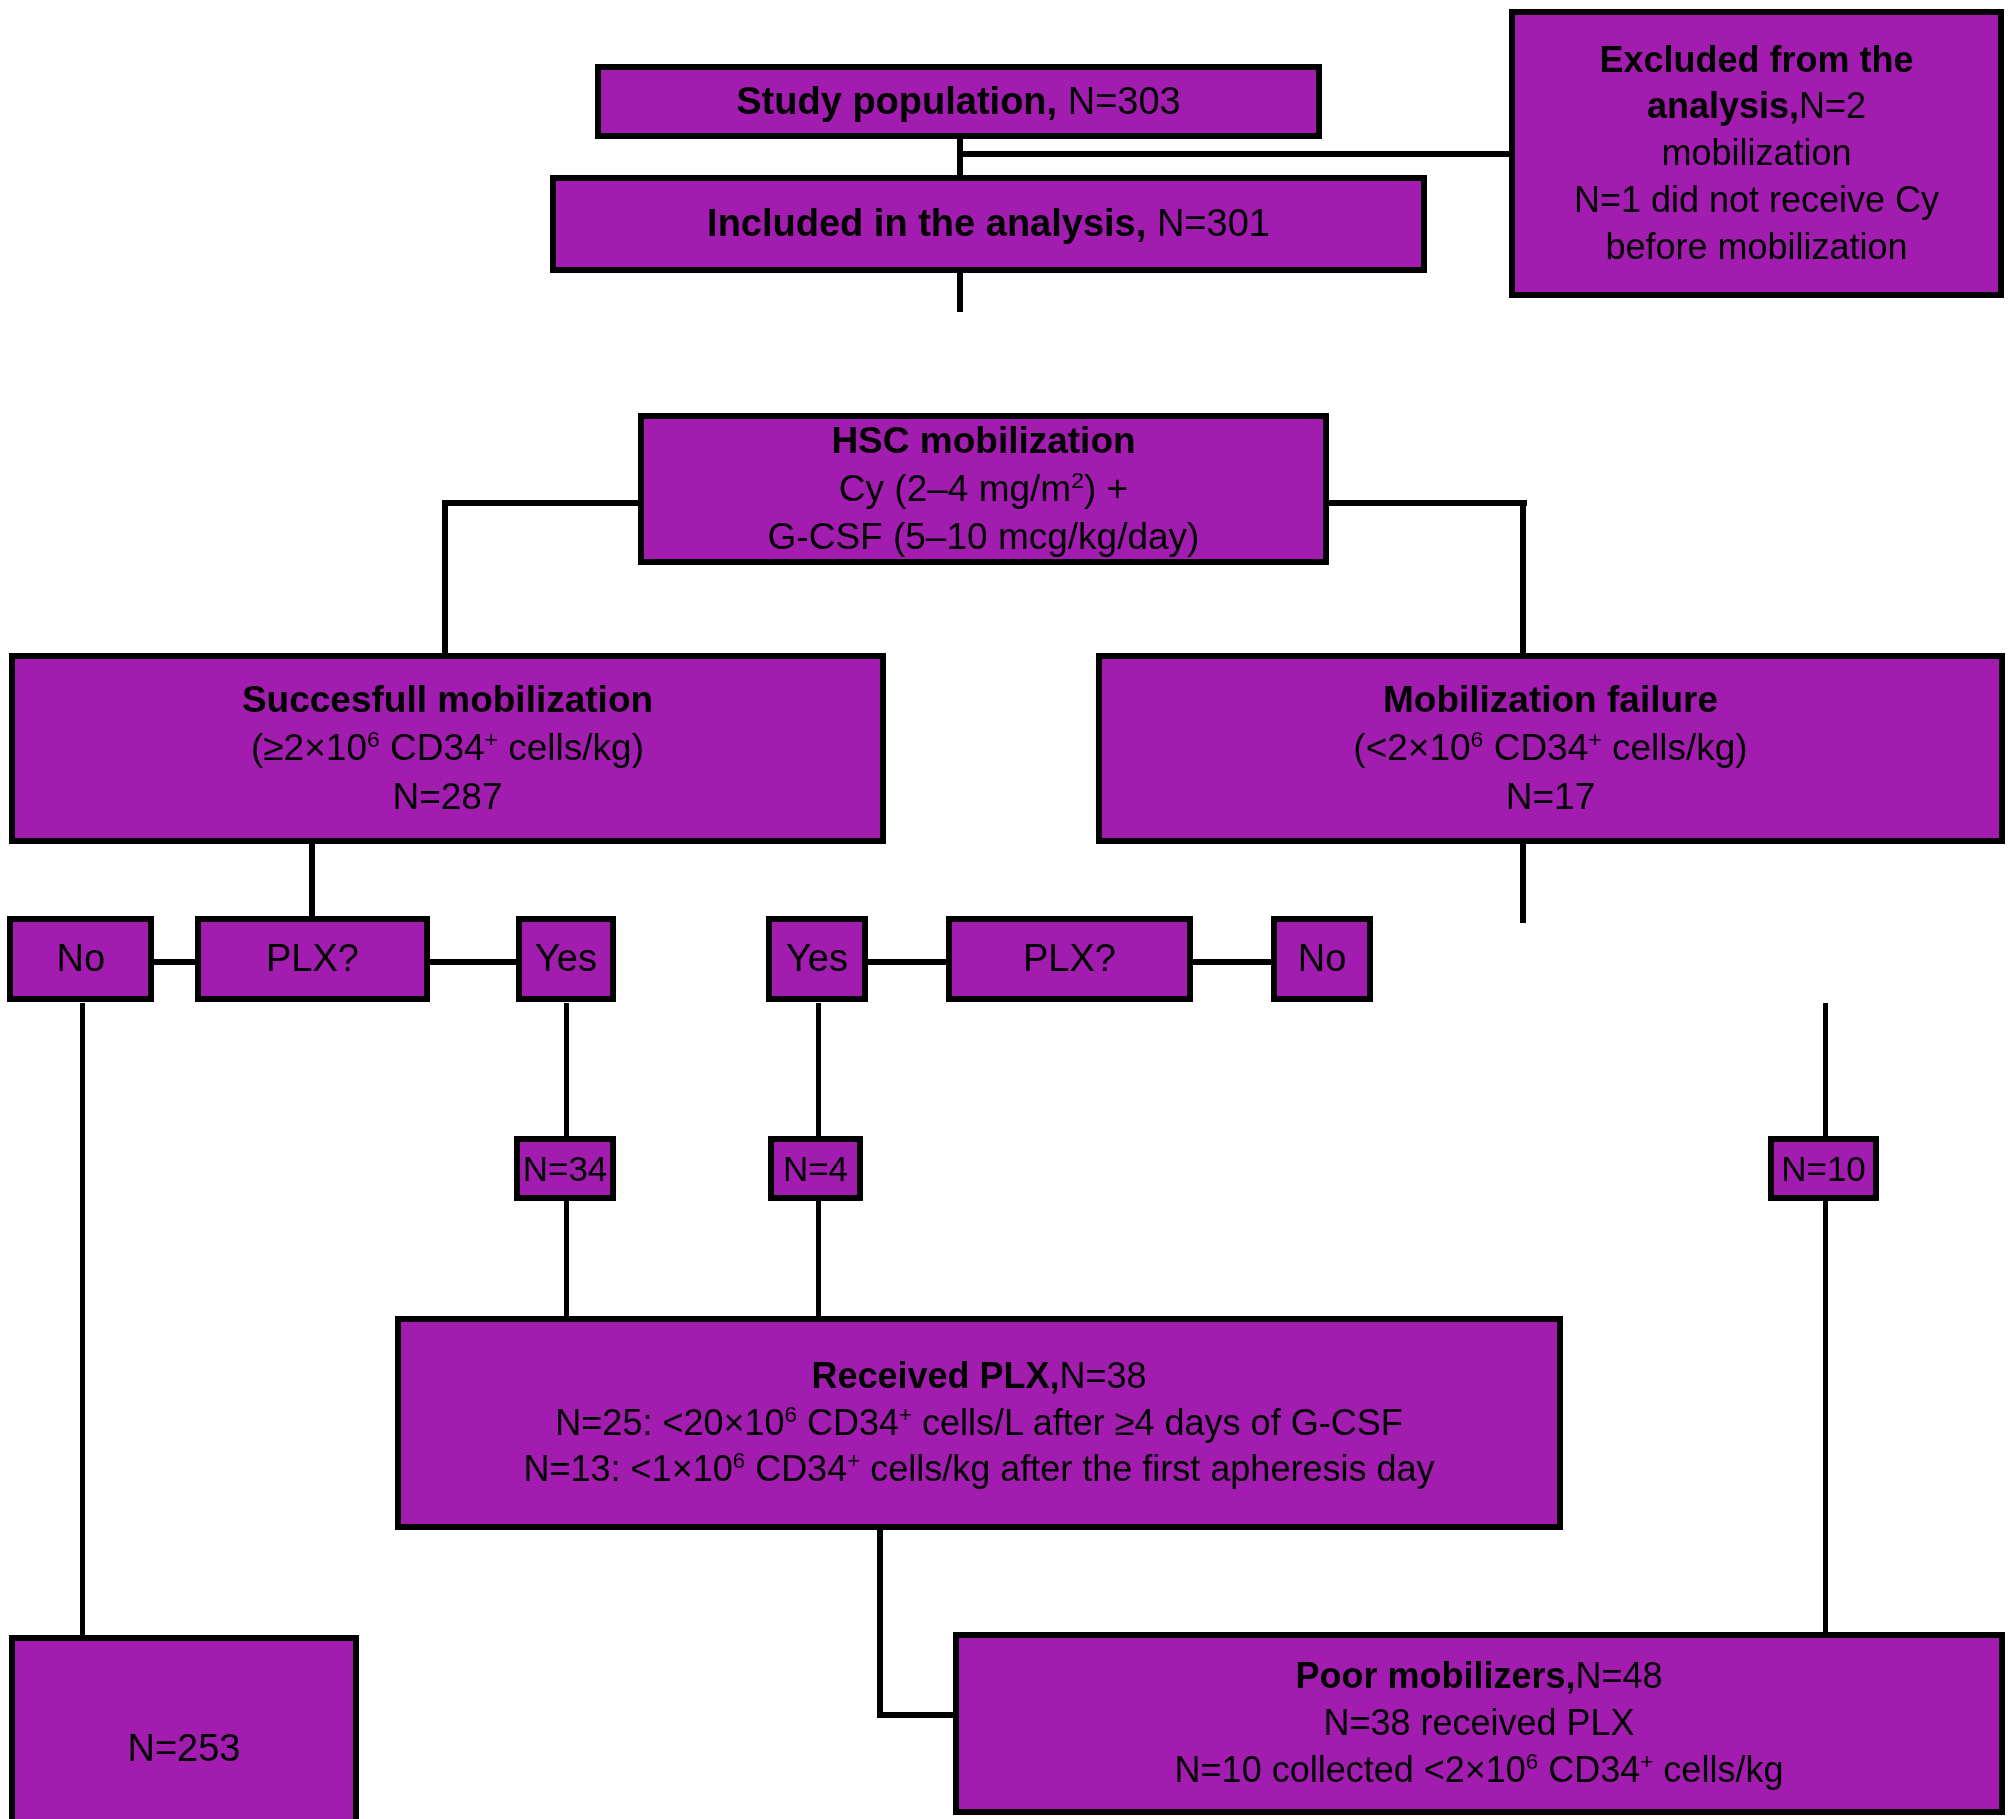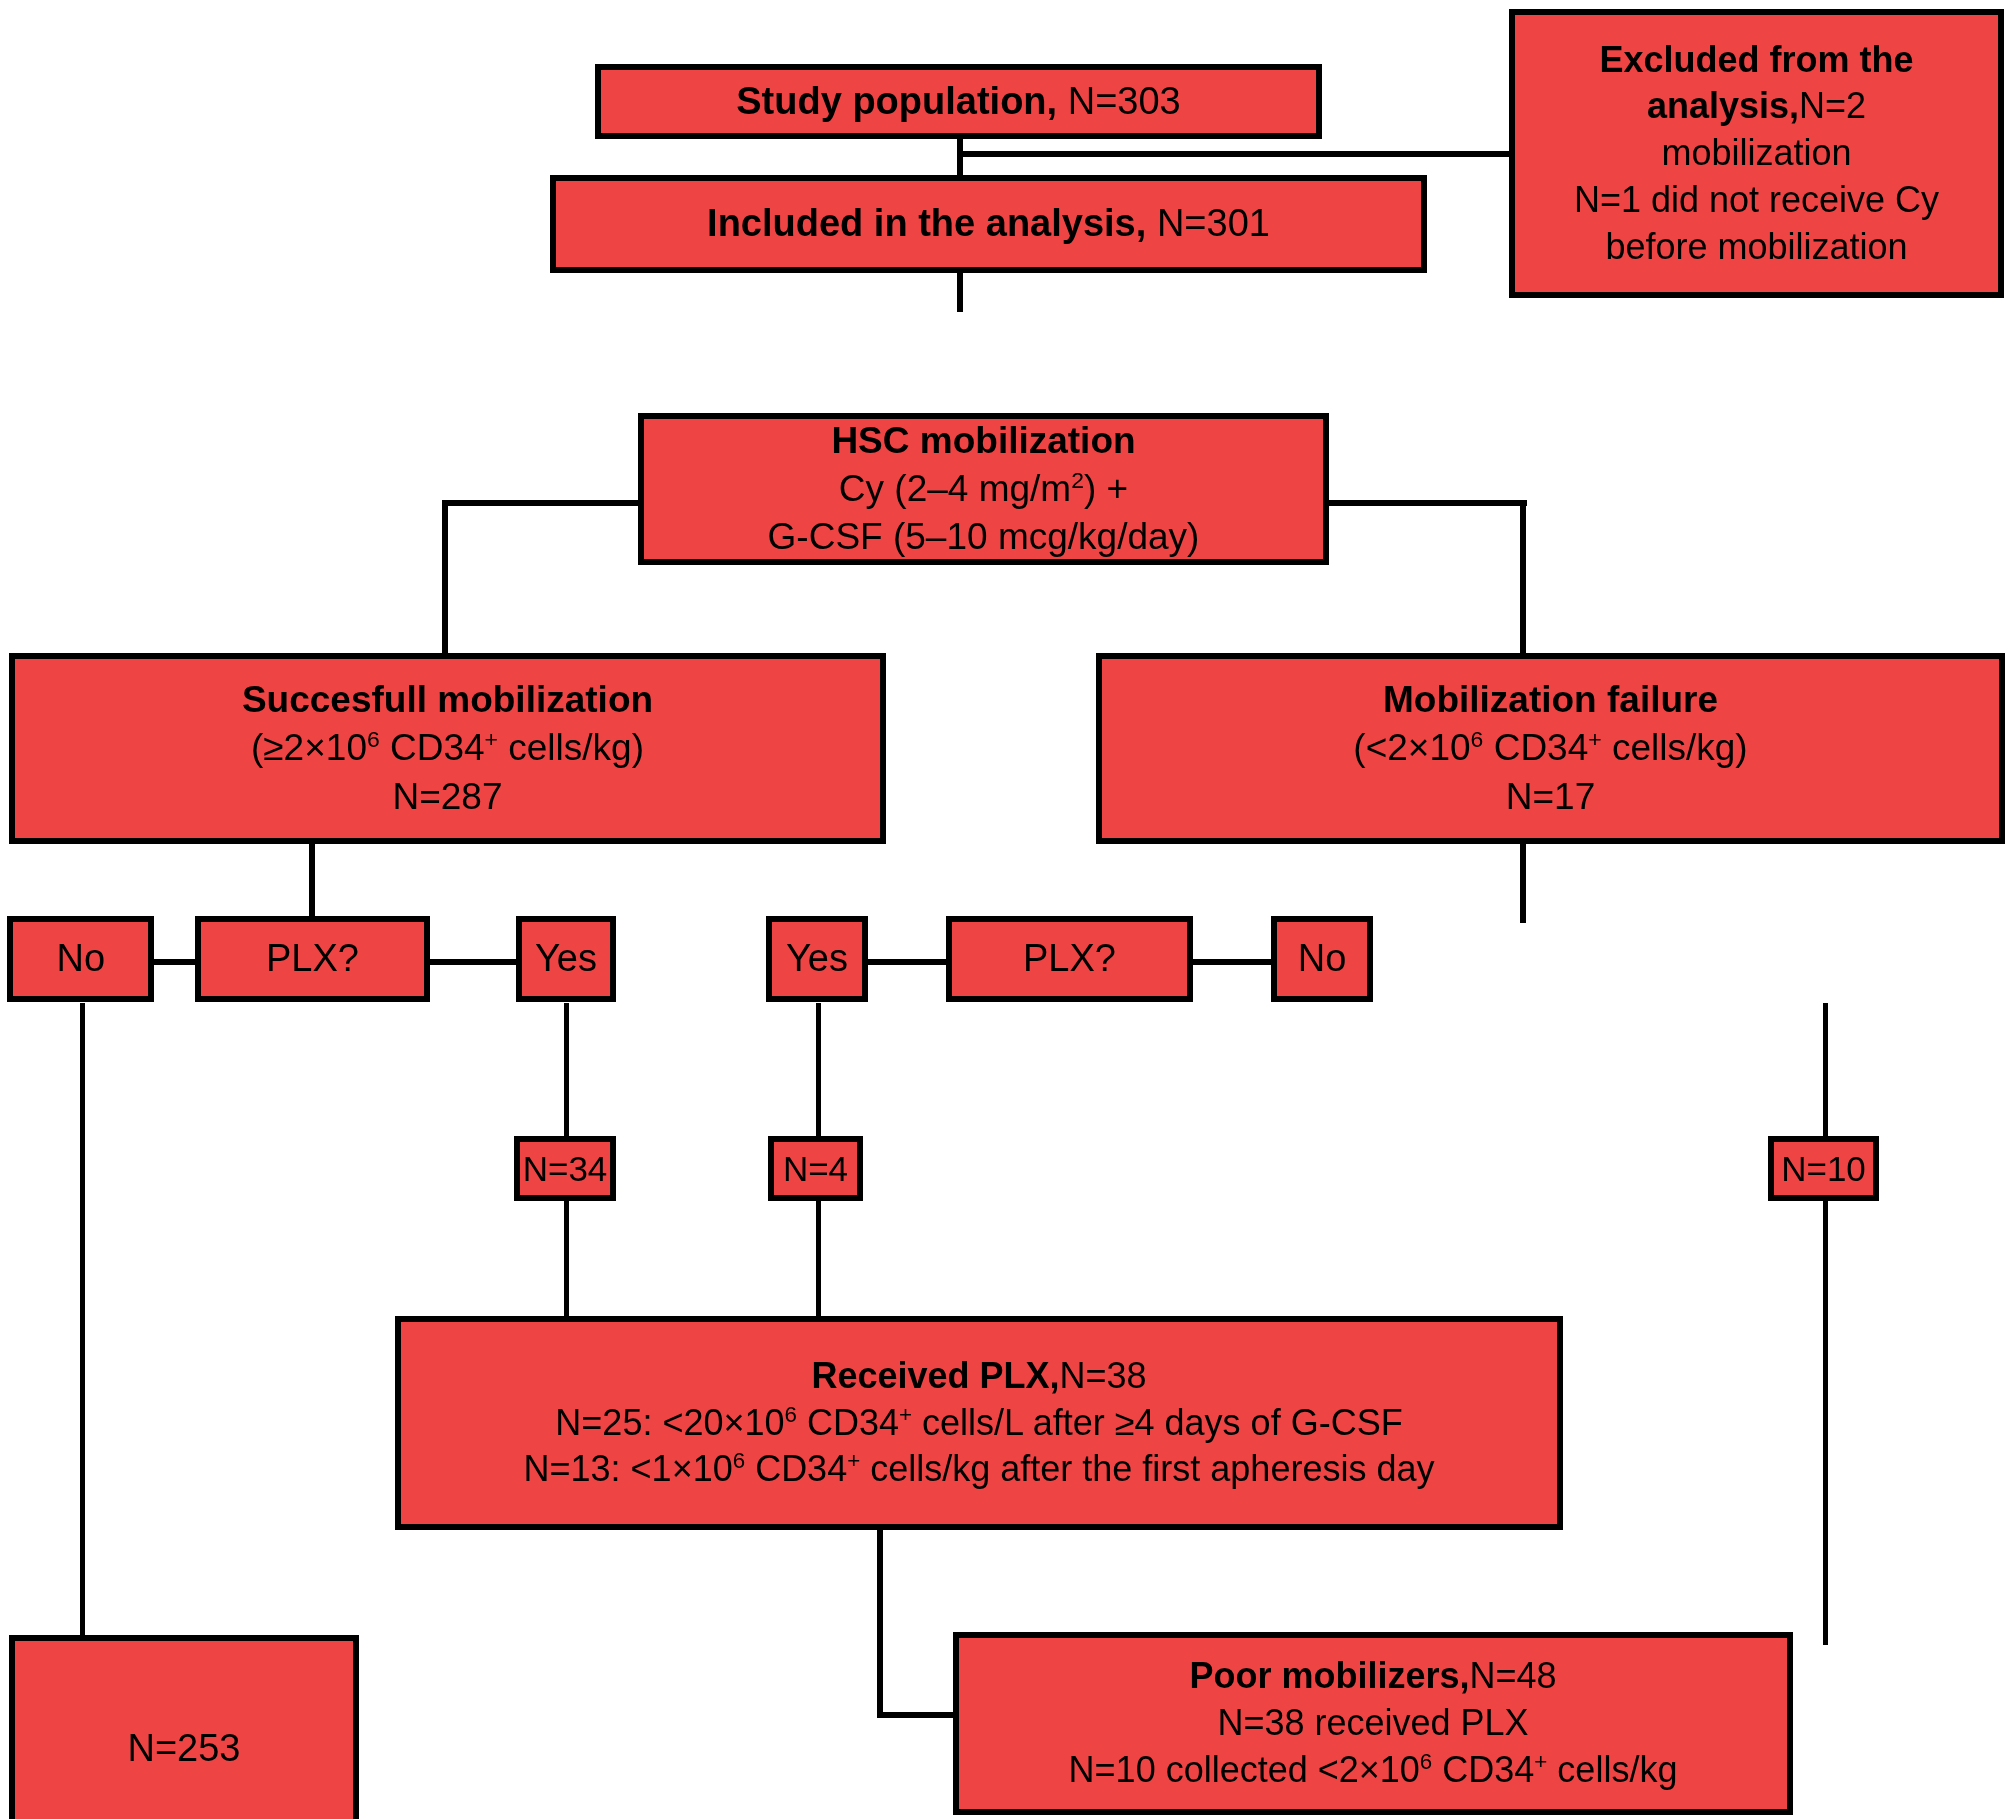--- a/index.html
+++ b/index.html
@@ -14,21 +14,21 @@
     height: 1819px;
     background: #ffffff;
     font-family: "Liberation Sans", sans-serif;
     color: #000000;
     overflow: hidden;
   }
   .box {
     position: absolute;
     box-sizing: border-box;
     border: 6.4px solid #000;
-    background: #ef4444;
+    background: #a21caf;
     display: flex;
     flex-direction: column;
     align-items: center;
     justify-content: center;
     text-align: center;
     z-index: 5;
     line-height: 1.30;
   }
   .box .ln {
     display: block;
@@ -187,21 +187,21 @@
     </span>
     <span class="ln nrm">
       <span>N=13: &lt;1×10</span><sup>6</sup><span> CD34</span><sup>+</sup><span> cells/kg after the first apheresis day</span>
     </span>
   </div>
 
   <div class="box" style="left:9px; top:1635px; width:350px; height:228px; font-size:38px;">
     <span class="ln nrm">N=253</span>
   </div>
 
-  <div class="box" style="left:953px; top:1632px; width:840px; height:183px; font-size:36px;">
+  <div class="box" style="left:953px; top:1632px; width:1052px; height:183px; font-size:36px;">
     <span class="ln">
       <span class="b-title">Poor mobilizers,</span><span class="nrm">N=48</span>
     </span>
     <span class="ln nrm">N=38 received PLX</span>
     <span class="ln nrm">
       <span>N=10 collected &lt;2×10</span><sup>6</sup><span> CD34</span><sup>+</sup><span> cells/kg</span>
     </span>
   </div>
 
 </div>

